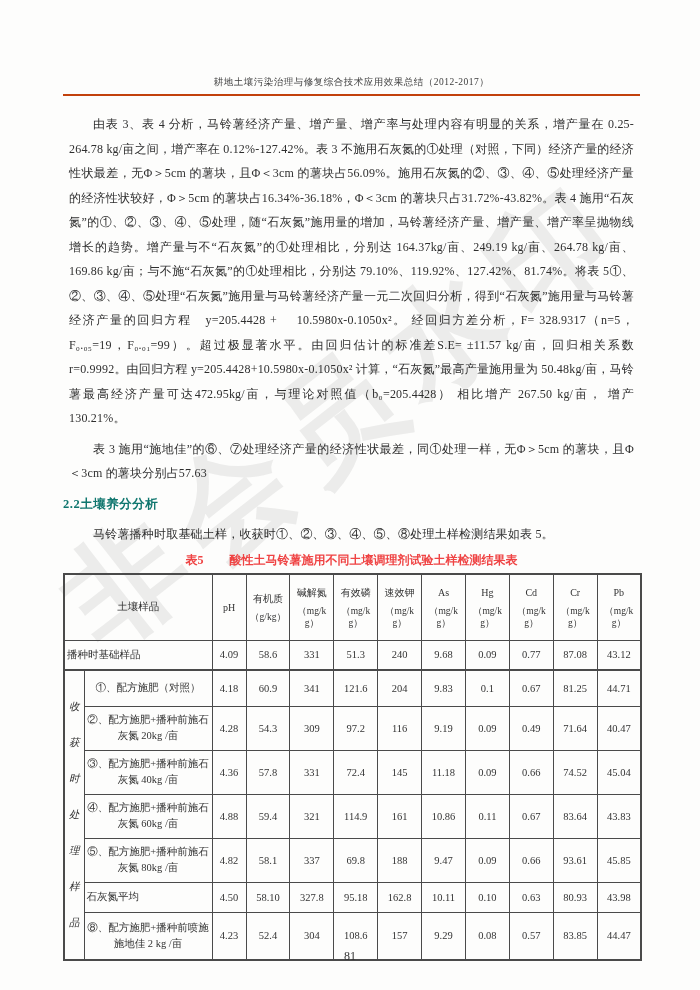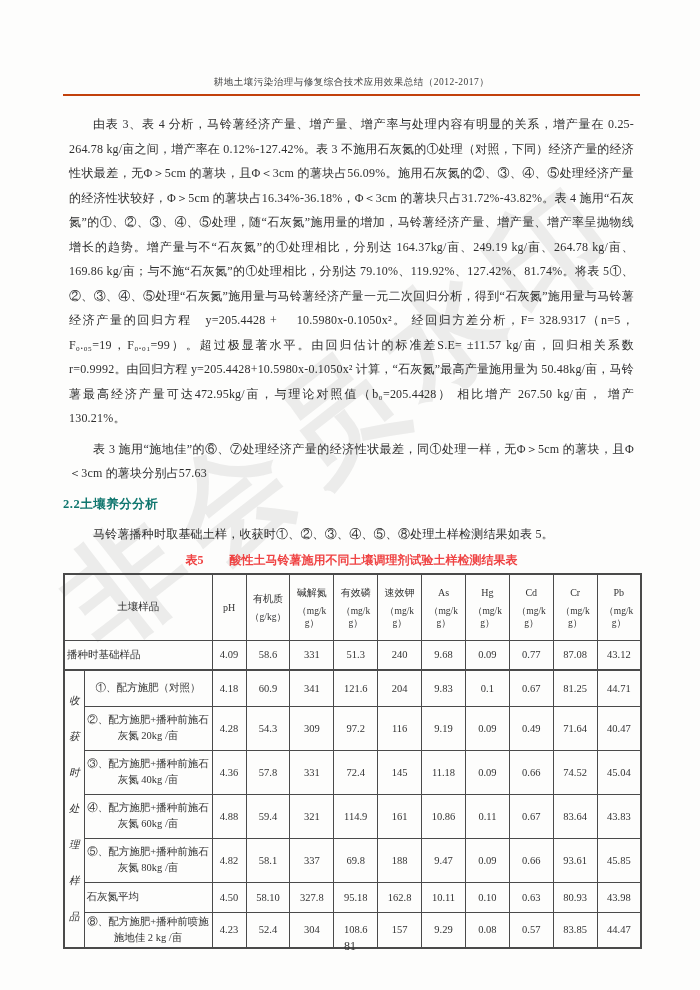--- a/index.html
+++ b/index.html
@@ -79,41 +79,41 @@
   table.data-table{border:2px solid #4a4a4a;}
   col.c-v{width:20px;}
   col.c-label{width:128px;}
   col.c-ph{width:34px;}
   col.c-num{width:43.9px;}
   tr.r-head{height:66px;}
   tr.r-base{height:30px;}
   tr.r-single{height:36px;}
   tr.r-double{height:44px;}
   tr.r-avg{height:30px;}
-  tr.r-last{height:36px;}
+  tr.r-last{height:48px;}
   tr.thick-top td{border-top-width:2px;}
   .th-label{font-size:10px;line-height:13px;}
   .th-unit{font-size:9.5px;line-height:12px;margin-top:6px;word-break:break-all;}
   td.cell-label{
     text-align:left;
     padding-left:6px;
     font-size:10.5px;
     line-height:16px;
   }
   td.cell-label.center{text-align:left;padding-left:2px;margin-left:16px;}
   td.v-cell{
     font-size:10.5px;
     line-height:36px;
     word-break:break-all;
     padding:0 3px;
     font-style:italic;
   }
   .page-footer{
     position:absolute;
-    left:0;bottom:36px;
+    left:0;bottom:26px;
     width:100%;
     text-align:center;
     font-size:12px;
     color:#333;
     z-index:1;
   }
 </style>
 </head>
 <body>
 

